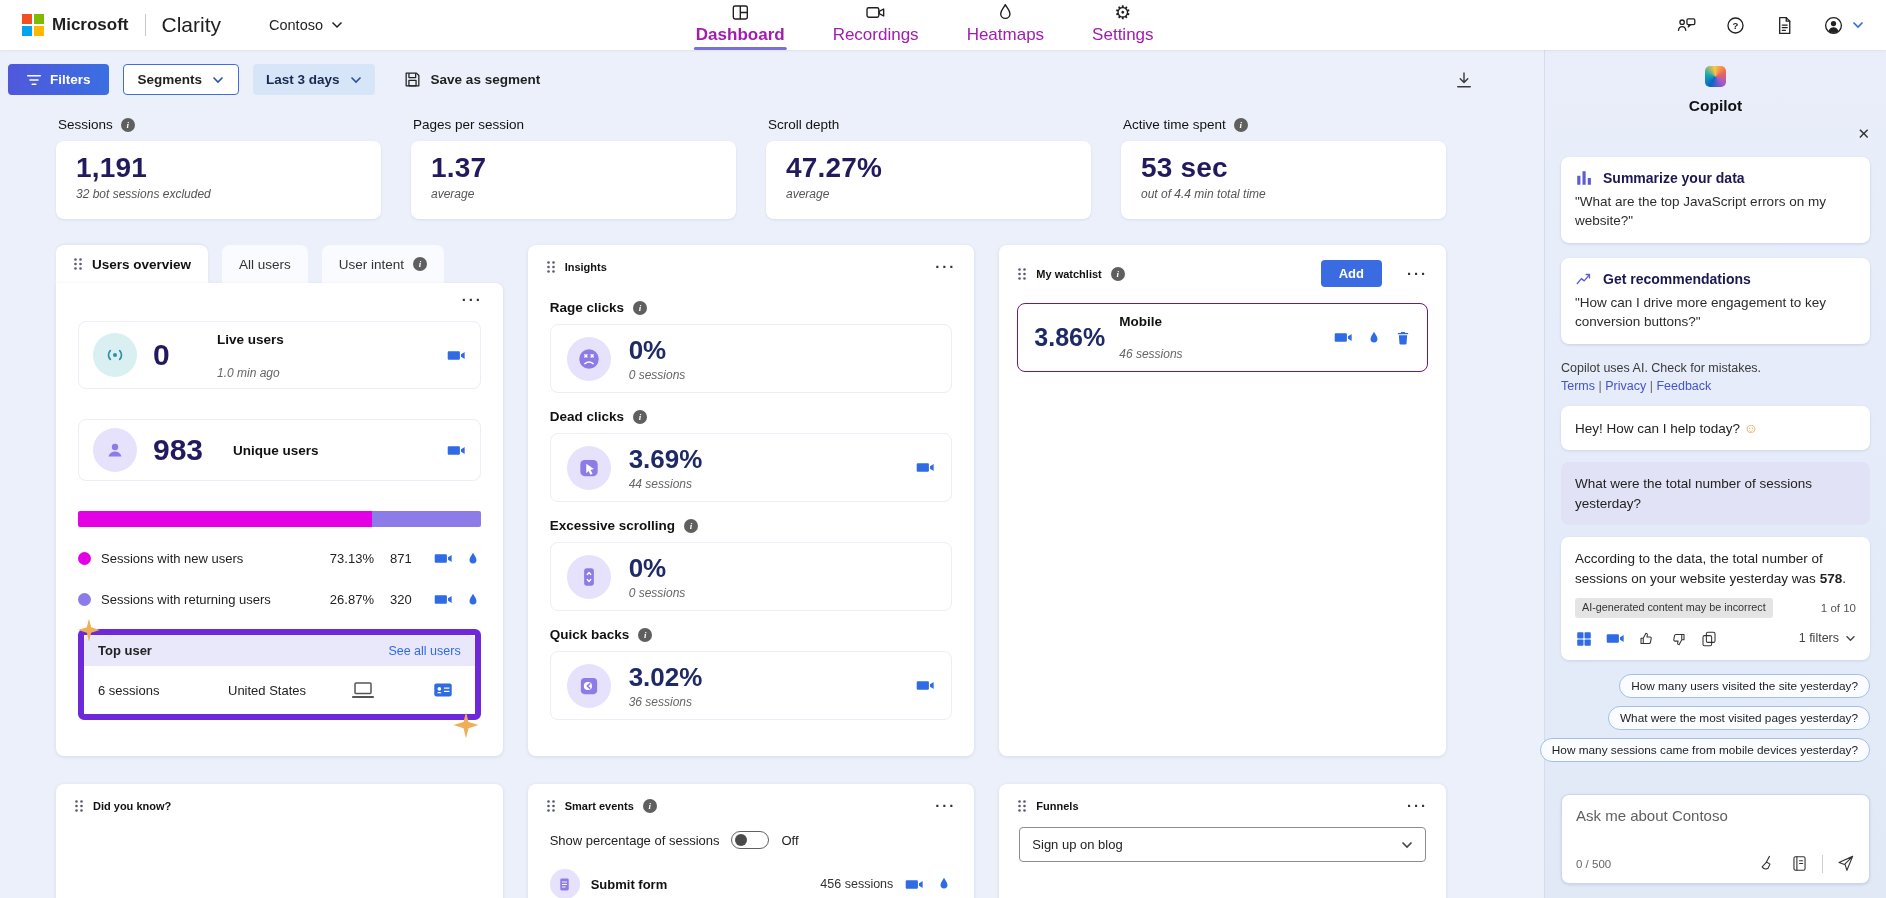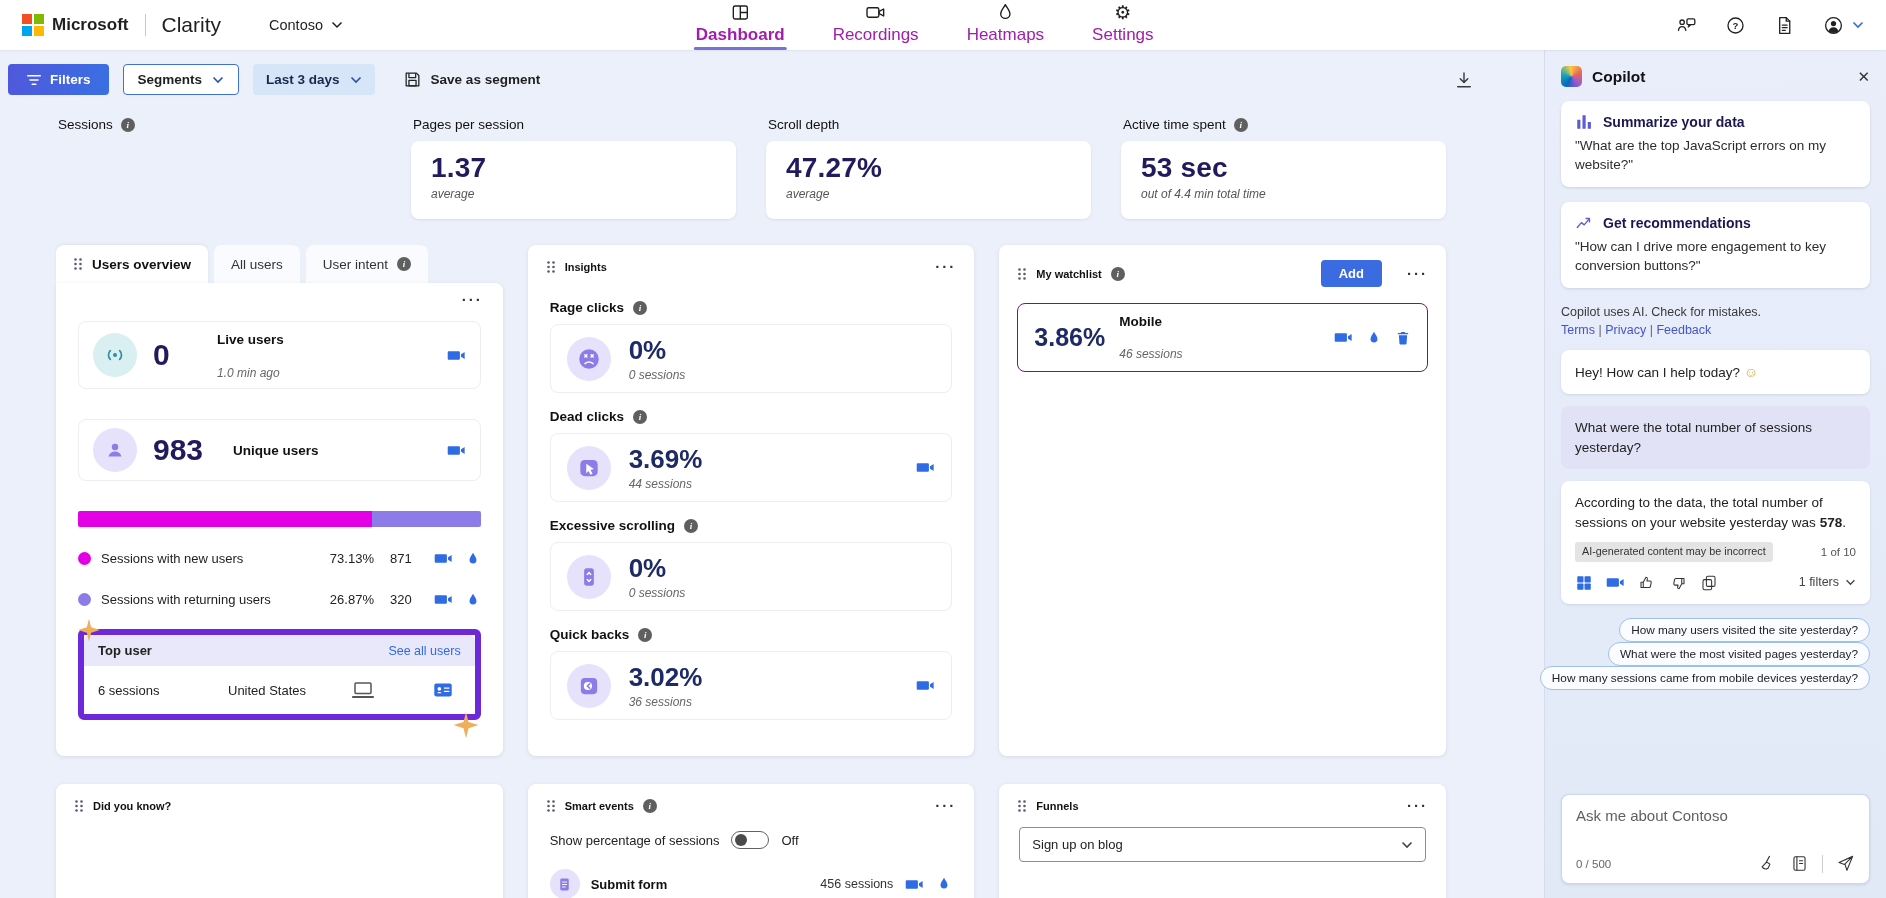--- a/index.html
+++ b/index.html
@@ -58,21 +58,21 @@
   
   .cards-row { display:grid; grid-template-columns:1fr 1fr 1fr; gap:25px; padding:26px 98px 0 56px; }
   .card { background:#fff; border-radius:8px; box-shadow:0 1px 4px rgba(10,10,60,.09); position:relative; }
   .card-h { display:flex; align-items:center; gap:9px; padding:15px 18px 10px; }
   .card-title { font-size:11px; font-weight:700; color:#111; }
   .dots-menu { margin-left:auto; color:#333; font-size:15px; font-weight:700; letter-spacing:2px; cursor:pointer; line-height:10px; }
   .dots-menu::after { content:"···"; }
   .drag { cursor:grab; }
 
   
-  .tabs { display:flex; gap:6px; }
+  .tabs { display:flex; gap:14px; }
   .tab { display:flex; align-items:center; gap:9px; padding:0 17px; height:38px; border-radius:8px 8px 0 0; background:rgba(255,255,255,.72); font-size:13.5px; color:#333; cursor:pointer; }
   .tab.active { background:#fff; font-weight:700; color:#111; box-shadow:0 -1px 3px rgba(10,10,60,.06); }
   .users-body { background:#fff; border-radius:0 8px 8px 8px; box-shadow:0 1px 4px rgba(10,10,60,.09); height:473px; padding:10px 22px 0; position:relative; }
   .users-body .dots-menu { position:absolute; top:12px; right:20px; }
   .stat-row { display:flex; align-items:center; gap:16px; border:1px solid #eceef6; border-radius:8px; padding:8px 14px; margin-top:30px; min-height:58px; }
   .stat-row.first { margin-top:28px; }
   .icon-circle { width:44px; height:44px; border-radius:50%; display:flex; align-items:center; justify-content:center; flex:0 0 auto; }
   .live-bg { background:#d9eff1; }
   .lav-bg { background:#e6e2fb; }
   .stat-value { font-size:30px; font-weight:700; color:#211b5e; min-width:34px; }
@@ -121,42 +121,42 @@
   .toggle .knob { width:12px; height:12px; border-radius:50%; background:#4a4a4a; position:absolute; left:3px; top:2px; }
   .se-row { display:flex; align-items:center; gap:11px; padding:20px 22px 0; }
   .se-name { font-size:13px; font-weight:600; color:#111; }
   .se-right { margin-left:auto; display:flex; align-items:center; gap:12px; font-size:12.5px; color:#333; }
   .mini-circle { width:30px; height:30px; border-radius:50%; background:#e6e2fb; display:flex; align-items:center; justify-content:center; }
   .funnel-select { display:flex; align-items:center; margin:4px 20px 0; border:1px solid #8f8d8b; border-radius:4px; height:35px; padding:0 12px; font-size:13px; color:#222; cursor:pointer; }
   .funnel-select svg { margin-left:auto; width:12px; height:8px; stroke:#444; }
 
   
   .copilot { width:342px; background:linear-gradient(180deg,#e9eefa, #e1e9f7); border-left:1px solid #d6dcee; padding:16px 16px 14px; display:flex; flex-direction:column; }
-  .cp-head { display:flex; align-items:center; gap:10px; margin-bottom:14px; }
+  .cp-head { display:flex; align-items:center; gap:10px; margin-bottom:14px;flex-direction:column; }
   .cp-logo { width:21px; height:21px; border-radius:5px; background:conic-gradient(from 210deg,#0a64c2,#15a7b8,#ffc83d,#e8685a,#9b59d0,#0a64c2); }
   .cp-title { font-size:15.5px; font-weight:700; color:#111; }
   .cp-close { margin-left:auto; font-size:15px; color:#333; cursor:pointer; }
   .cp-card { background:#fff; border-radius:8px; box-shadow:0 1px 3px rgba(10,10,60,.12); padding:12px 14px; margin-bottom:15px; }
   .cp-card-t { display:flex; align-items:center; gap:10px; font-size:14px; font-weight:700; color:#1b1850; margin-bottom:6px; }
   .cp-quote { font-size:13.5px; color:#2c2c2c; line-height:1.4; }
   .cp-disc { font-size:12.5px; color:#3a3a3a; margin:2px 0 4px; }
   .cp-links { font-size:12.5px; color:#666; margin-bottom:13px; }
   .cp-links span { color:#4355c8; cursor:pointer; }
   .bubble { border-radius:8px; padding:12px 14px; font-size:13.5px; color:#222; line-height:1.45; margin-bottom:12px; }
   .bot { background:#fff; box-shadow:0 1px 3px rgba(10,10,60,.10); }
   .user { background:#e2e2f6; }
   .emoji { color:#e89a2e; font-size:14px; }
   .ai-row { display:flex; align-items:center; margin-top:10px; }
   .ai-badge { background:#e4e4e4; border-radius:3px; font-size:10.8px; color:#333; padding:2px 7px; }
   .pagin { margin-left:auto; font-size:11.5px; color:#555; }
   .act-row { display:flex; align-items:center; gap:13px; margin-top:11px; }
   .act-row .outline { width:18px; height:18px; fill:none; stroke:#333; stroke-width:1.4; stroke-linecap:round; stroke-linejoin:round; cursor:pointer; }
   .filters-dd { margin-left:auto; display:flex; align-items:center; gap:6px; font-size:12.5px; color:#444; cursor:pointer; }
   .filters-dd svg { width:11px; height:7px; stroke:#444; }
-  .chips { display:flex; flex-direction:column; align-items:flex-end; margin:2px 0 12px; }
+  .chips { display:flex; flex-direction:column; align-items:flex-end; gap:8px; margin:2px 0 12px; }
   .chip { background:#fbfcff; border:1px solid #9fc0ea; border-radius:14px; padding:4px 11px; font-size:11.8px; color:#222; white-space:nowrap; cursor:pointer; }
   .cp-input { margin-top:auto; background:#fff; border:1px solid #c9d7ef; border-radius:8px; box-shadow:0 1px 3px rgba(10,10,60,.10); padding:12px 14px 10px; height:90px; display:flex; flex-direction:column; }
   .cp-input input { border:none; outline:none; font-size:15px; color:#222; font-family:"Liberation Sans",sans-serif; width:100%; background:transparent; }
   .cp-input input::placeholder { color:#5f5f5f; }
   .cp-input-bottom { margin-top:auto; display:flex; align-items:center; }
   .char-count { font-size:11.5px; color:#666; }
   .cp-tools { margin-left:auto; display:flex; align-items:center; gap:13px; }
   .cp-tools svg { width:19px; height:19px; fill:none; stroke:#333; stroke-width:1.4; stroke-linecap:round; stroke-linejoin:round; cursor:pointer; }
   .tool-sep { width:1px; height:18px; background:#ccc; }
 </style>
@@ -285,20 +285,24 @@
           </svg>
       </div>
     </div>
 
     <div class="metrics">
       <div>
         <div class="metric-label">
             <span>Sessions</span>
             <span class="info-dot"></span>
           </div>
+        <div class="metric-card">
+          <div class="metric-value">1,191</div>
+          <div class="metric-sub">32 bot sessions excluded</div>
+        </div>
       </div>
       <div>
         <div class="metric-label">
             <span>Pages per session</span>
           </div>
         <div class="metric-card">
           <div class="metric-value">1.37</div>
           <div class="metric-sub">average</div>
         </div>
       </div>

